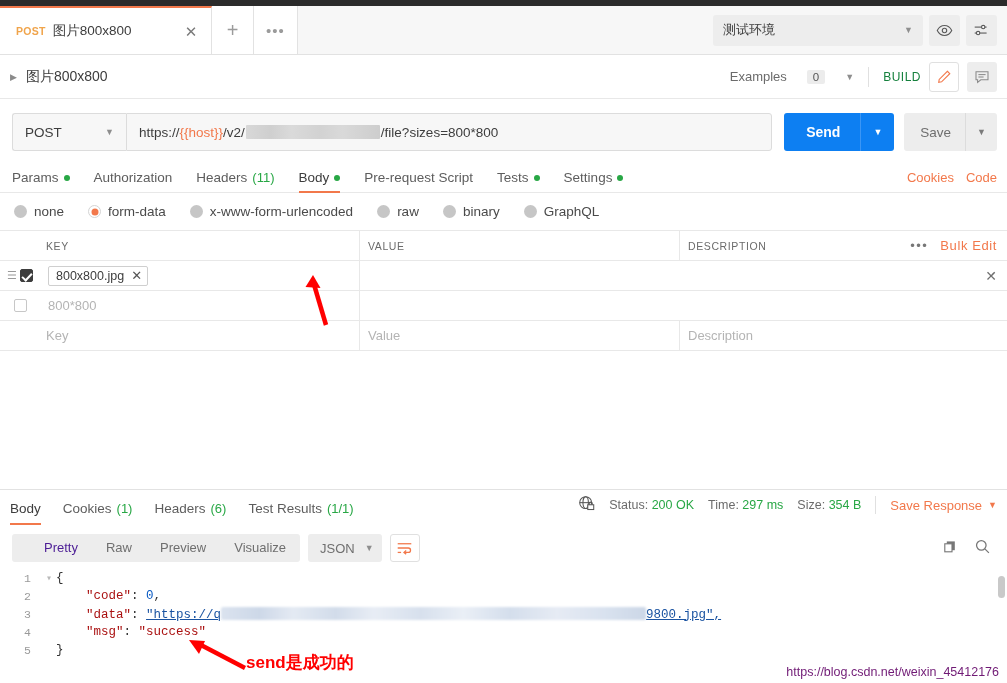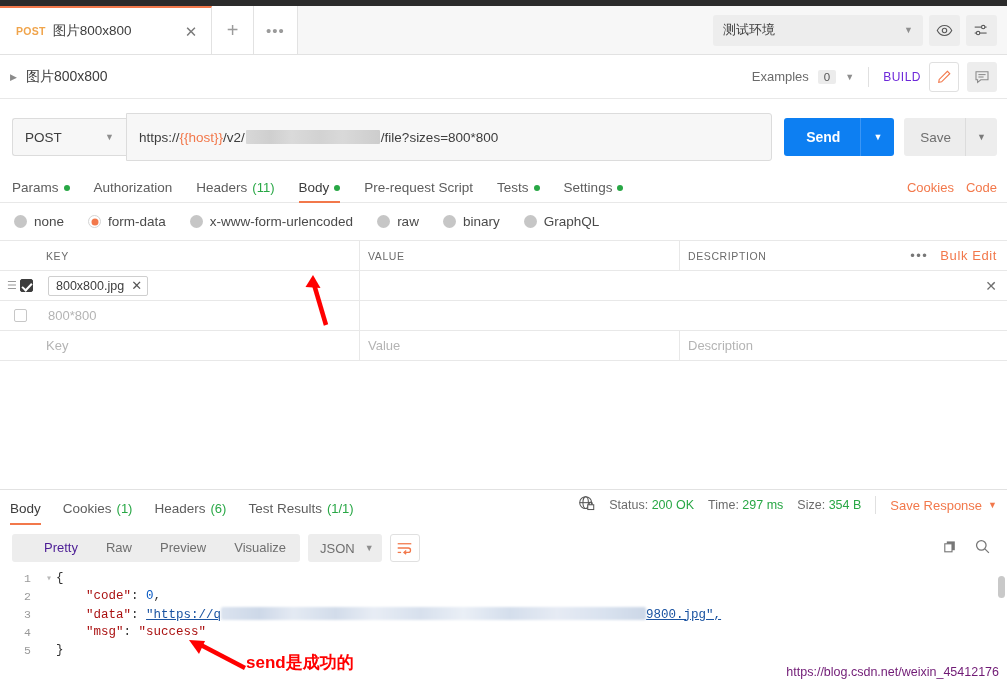--- a/index.html
+++ b/index.html
@@ -60,44 +60,44 @@
   }
 
   
   .crumbrow {
     height:44px; background:#fff; border-bottom:1px solid #e8e8e8;
     display:flex; align-items:center; padding:0 10px 0 10px;
   }
   .crumb-arrow { color:#8a8a8a; font-size:9px; margin-right:9px; }
   .crumb-text { font-size:14px; color:#3d3d3d; }
   .crumbrow .spacer { flex:1; }
-  .examples { display:flex; align-items:center; gap:9px; color:#6b6b6b; font-size:13px; }
+  .examples { display:flex; align-items:center; gap:20px; color:#6b6b6b; font-size:13px; }
   .examples .badge {
     background:#ececec; border-radius:2px; padding:1px 6px; font-size:11.5px; color:#555;
   }
   .examples .caret { color:#8e8e8e; font-size:9px; }
   .vdiv { width:1px; height:20px; background:#e0e0e0; margin:0 14px; }
-  .build { font-size:12px; letter-spacing:.5px; color:#6d28d9; }
+  .build { font-size:12px; letter-spacing:.5px; color:#15803d; }
   .sq-btn {
     width:30px; height:30px; border-radius:3px; display:flex;
     align-items:center; justify-content:center; cursor:pointer; margin-left:8px;
   }
   .sq-btn.active { background:#fff; border:1px solid #e0e0e0; }
   .sq-btn.plain { background:#ededed; }
 
   
   .urlrow { display:flex; align-items:center; padding:14px 10px 12px 12px; gap:0; }
   .method-box {
     width:114px; height:38px; border:1px solid #dcdcdc; border-right:none;
     border-radius:3px 0 0 3px; background:#f7f7f7;
     display:flex; align-items:center; padding:0 12px; font-size:13.5px; cursor:pointer;
   }
   .method-box .caret { margin-left:auto; color:#8e8e8e; font-size:9px; }
   .url-box {
-    flex:1; height:48px; border:1px solid #dcdcdc; background:#f7f7f7;
+    flex:1; height:38px; border:1px solid #dcdcdc; background:#f7f7f7;
     border-radius:0 3px 3px 0; display:flex; align-items:center;
     padding:0 12px; font-size:13.5px; overflow:hidden; white-space:nowrap;
   }
   .url-var { color:#f2784b; }
   .url-redact {
     display:inline-block; width:134px; height:14px; vertical-align:-2px;
     background:linear-gradient(90deg,#d8d8d8 0%,#cfcfcf 18%,#dadada 34%,#d2d2d2 55%,#d9d9d9 72%,#cdcdcd 100%);
     border-radius:1px; filter:blur(.5px); margin:0 1px;
   }
   .send-btn {

